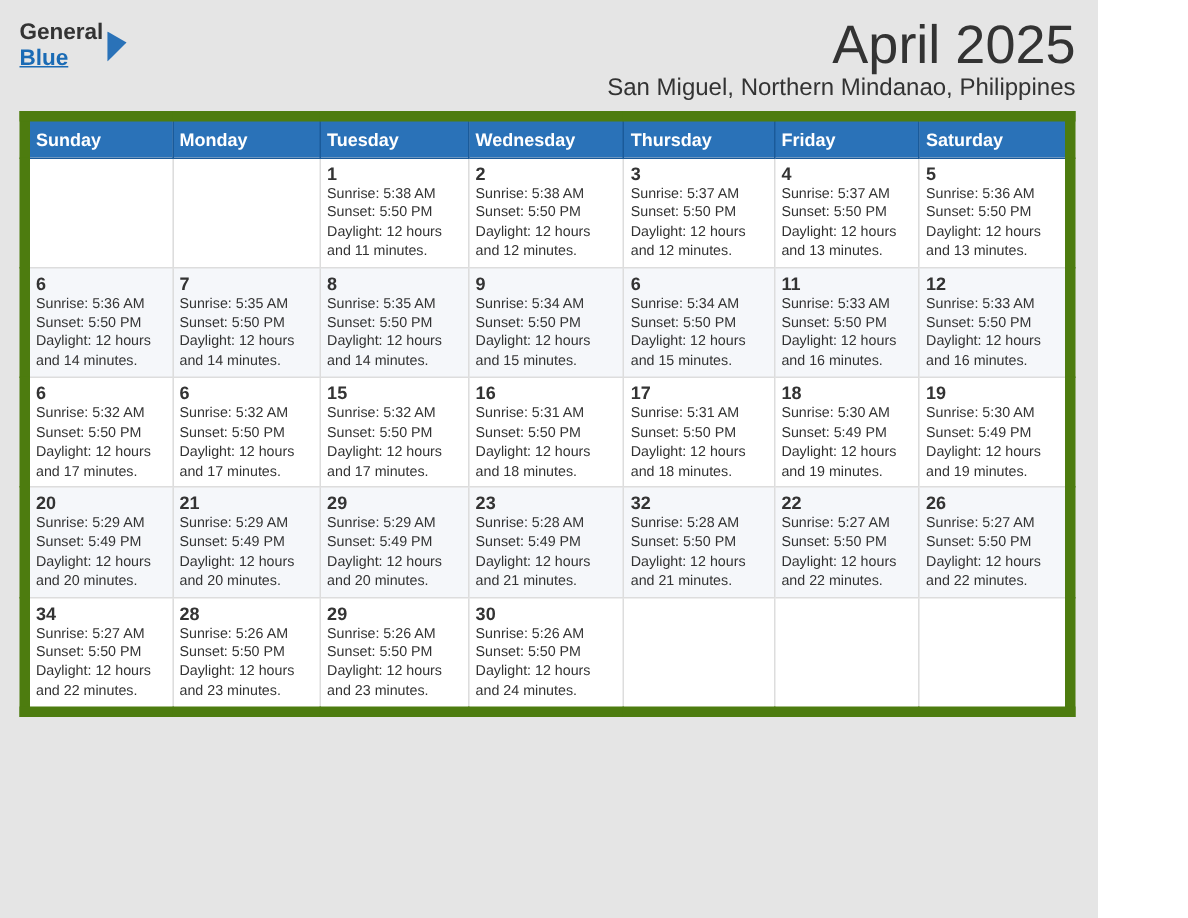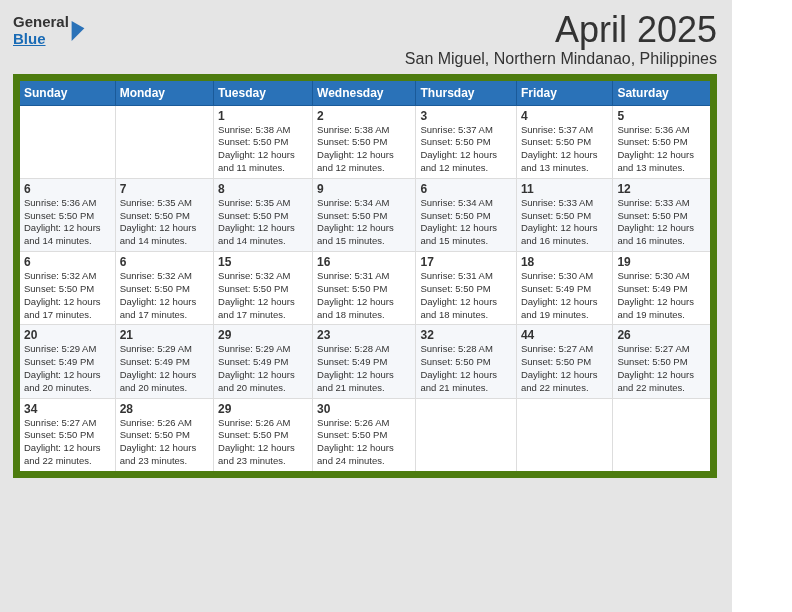--- a/index.html
+++ b/index.html
@@ -311,21 +311,21 @@
 and 21 minutes.</div>
           </td>
           <td>
             <span class="day-number">32</span>
             <div class="day-info" style="white-space: pre-line;">Sunrise: 5:28 AM
 Sunset: 5:50 PM
 Daylight: 12 hours
 and 21 minutes.</div>
           </td>
           <td>
-            <span class="day-number">44</span>
+            <span class="day-number">22</span>
             <div class="day-info" style="white-space: pre-line;">Sunrise: 5:27 AM
 Sunset: 5:50 PM
 Daylight: 12 hours
 and 22 minutes.</div>
           </td>
           <td>
             <span class="day-number">26</span>
             <div class="day-info" style="white-space: pre-line;">Sunrise: 5:27 AM
 Sunset: 5:50 PM
 Daylight: 12 hours

